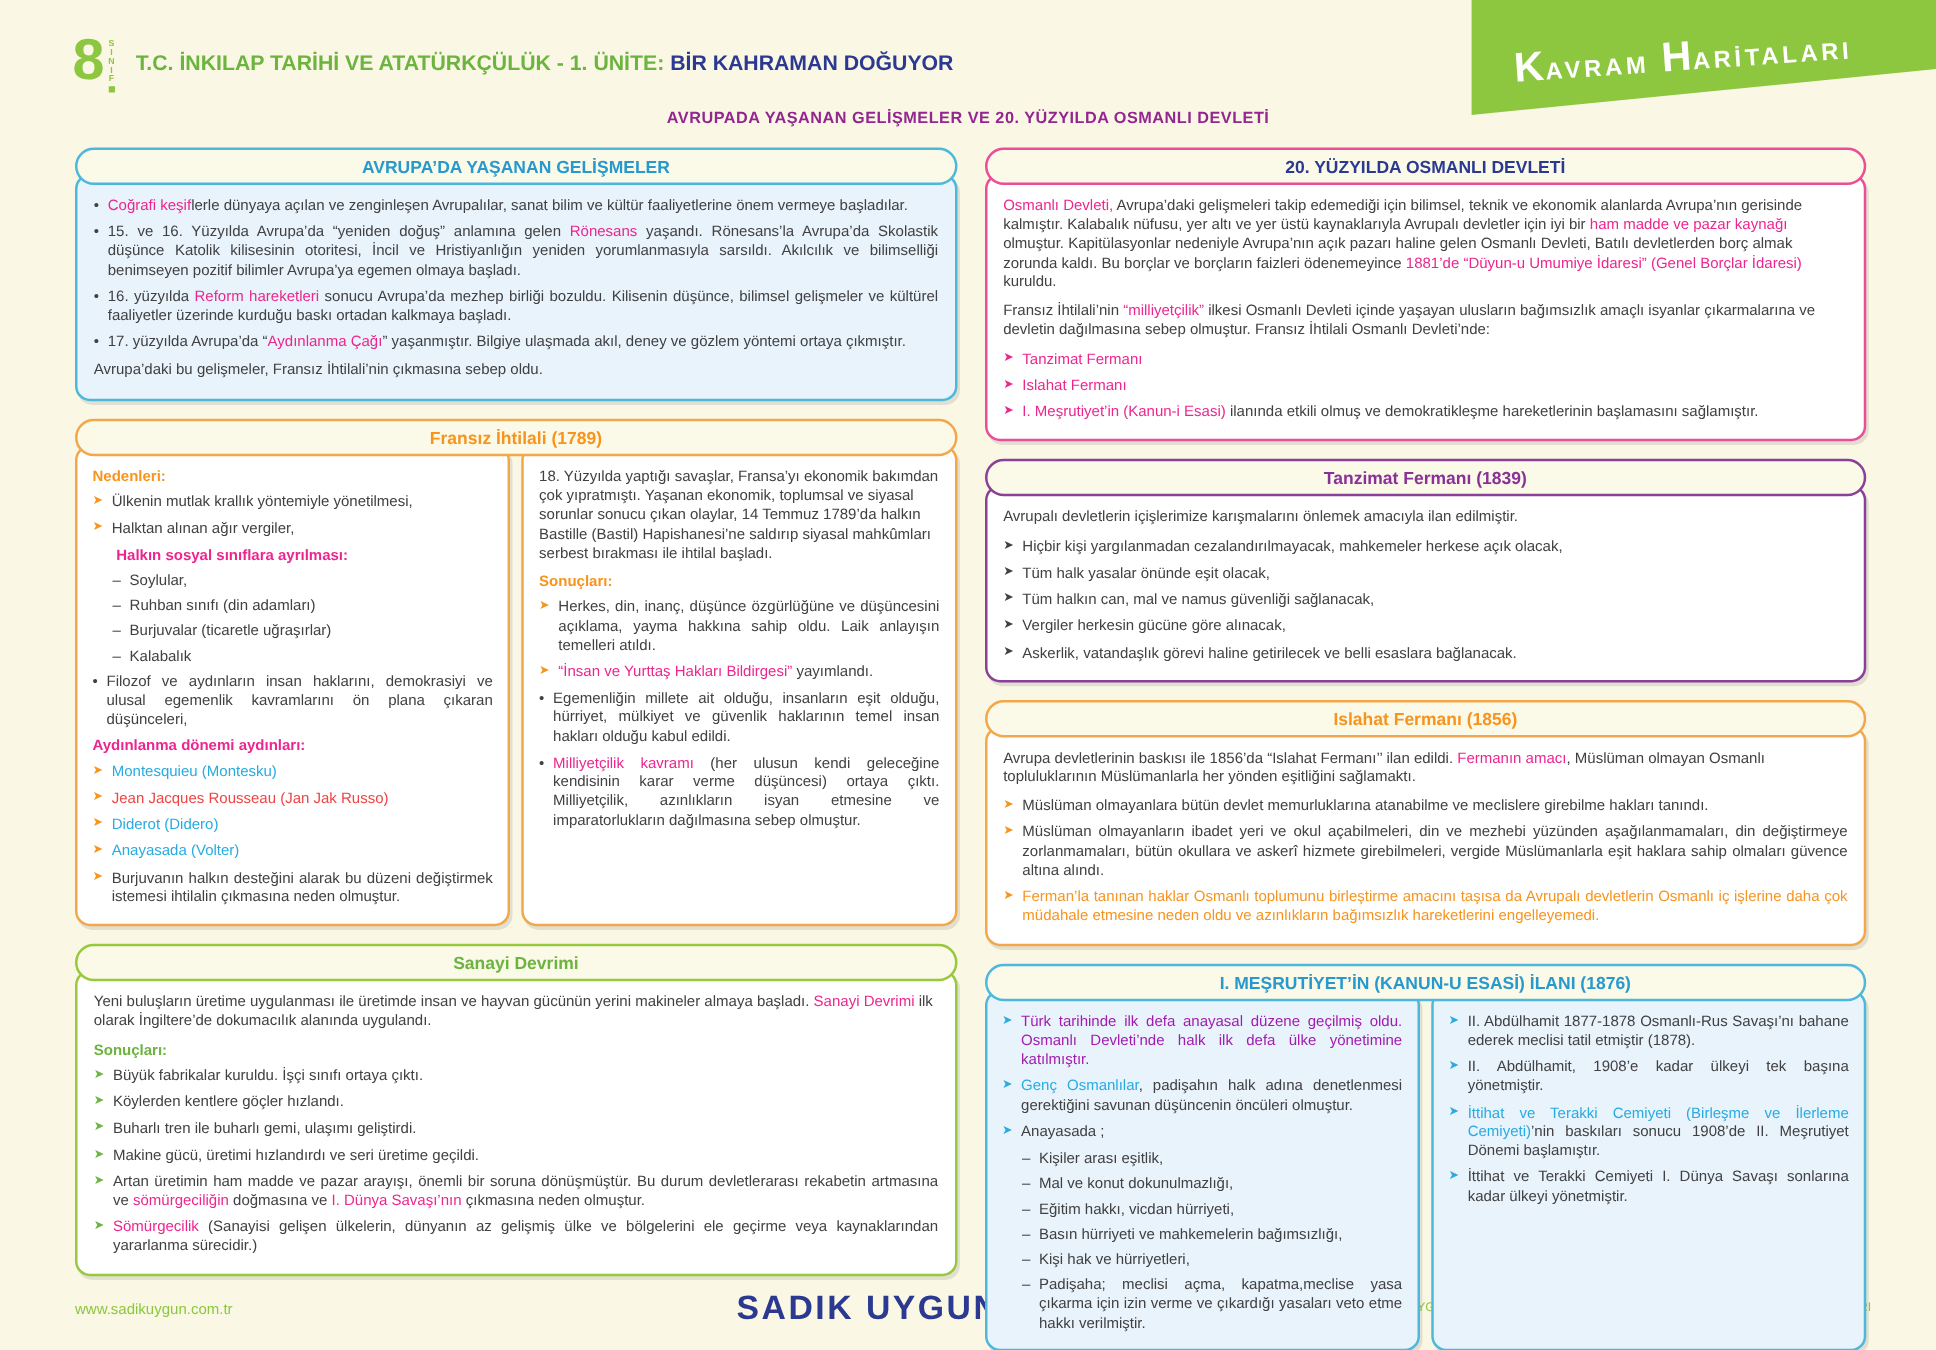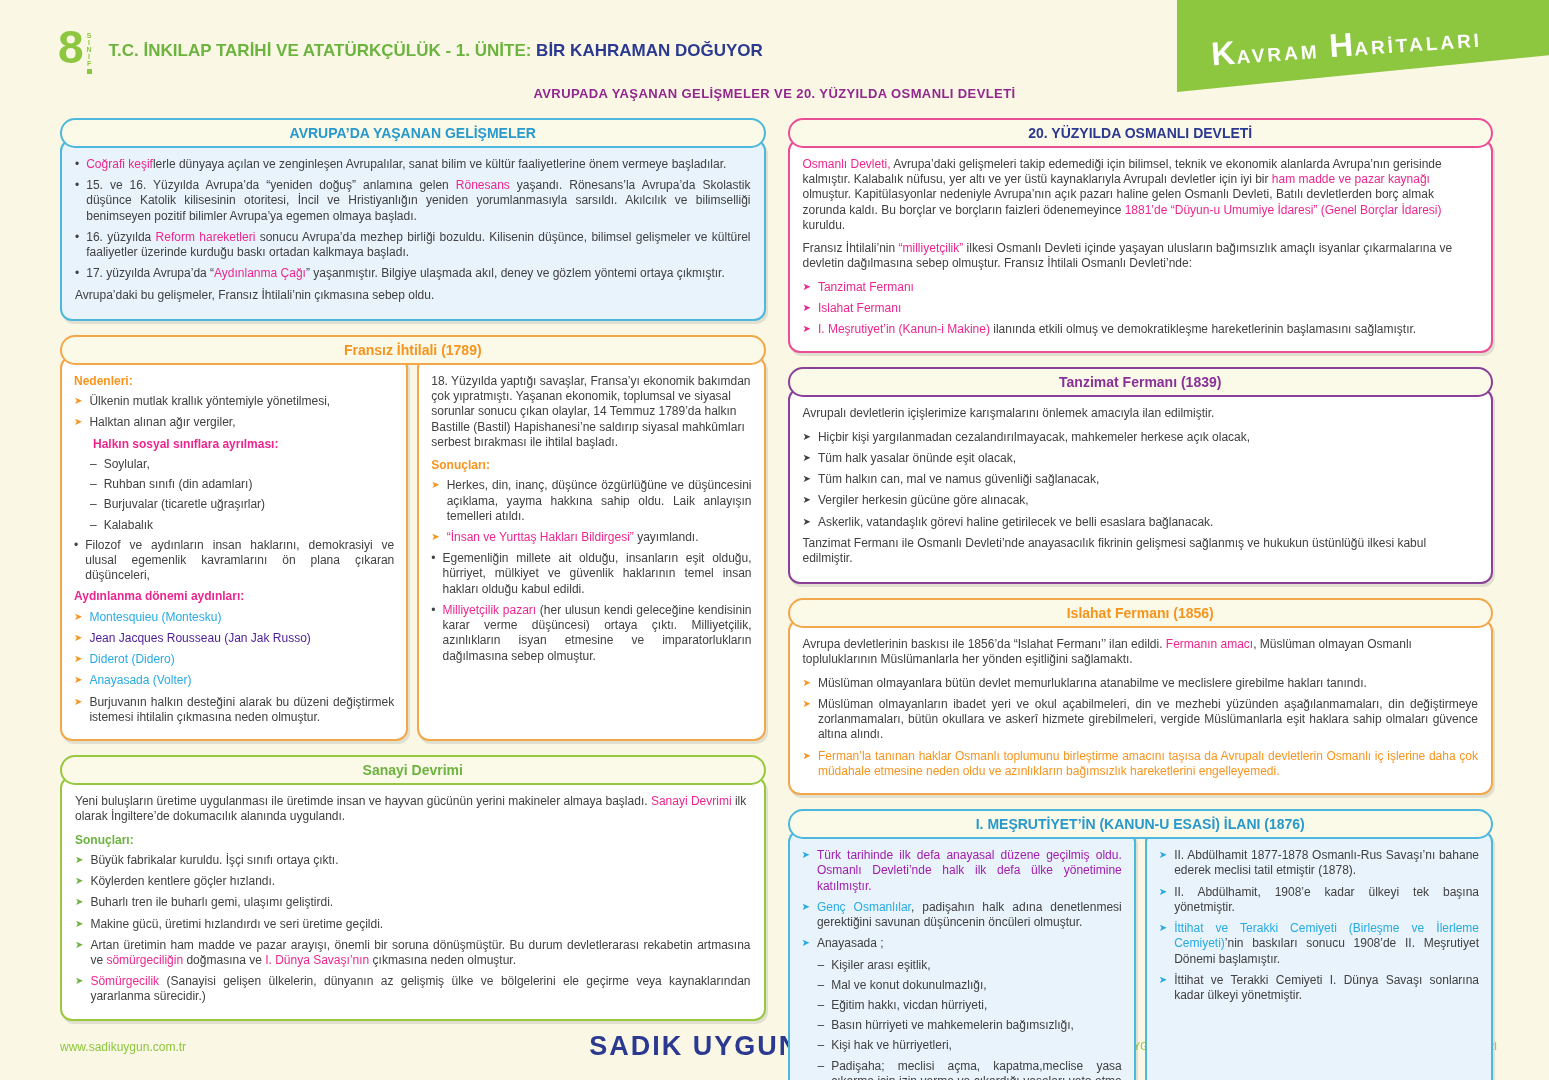--- a/index.html
+++ b/index.html
@@ -163,21 +163,21 @@
             </div>
             <div class="item heading">
               <span class="txt" style="color: rgb(236, 38, 143); font-weight: bold;"><span>Aydınlanma dönemi aydınları:</span></span>
             </div>
             <div class="item arrow">
               <span class="marker arrow" style="color: rgb(247, 148, 30);">➤</span>
               <span class="txt"><span style="color: rgb(41, 171, 226);">Montesquieu (Montesku)</span></span>
             </div>
             <div class="item arrow">
               <span class="marker arrow" style="color: rgb(247, 148, 30);">➤</span>
-              <span class="txt"><span style="color: #4c1d95;">Jean Jacques Rousseau (Jan Jak Russo)</span></span>
+              <span class="txt"><span style="color: #ef4444;">Jean Jacques Rousseau (Jan Jak Russo)</span></span>
             </div>
             <div class="item arrow">
               <span class="marker arrow" style="color: rgb(247, 148, 30);">➤</span>
               <span class="txt"><span style="color: rgb(41, 171, 226);">Diderot (Didero)</span></span>
             </div>
             <div class="item arrow">
               <span class="marker arrow" style="color: rgb(247, 148, 30);">➤</span>
               <span class="txt"><span style="color: rgb(41, 171, 226);">Anayasada (Volter)</span></span>
             </div>
             <div class="item arrow">
@@ -197,21 +197,21 @@
             <div class="item arrow">
               <span class="marker arrow" style="color: rgb(247, 148, 30);">➤</span>
               <span class="txt"><span style="color: rgb(236, 38, 143);">“İnsan ve Yurttaş Hakları Bildirgesi”</span><span> yayımlandı.</span></span>
             </div>
             <div class="item bullet">
               <span class="marker" style="color: rgb(65, 64, 66);">•</span>
               <span class="txt"><span>Egemenliğin millete ait olduğu, insanların eşit olduğu, hürriyet, mülkiyet ve güvenlik haklarının temel insan hakları olduğu kabul edildi.</span></span>
             </div>
             <div class="item bullet">
               <span class="marker" style="color: rgb(65, 64, 66);">•</span>
-              <span class="txt"><span style="color: rgb(236, 38, 143);">Milliyetçilik pazarı</span><span> (her ulusun kendi geleceğine kendisinin karar verme düşüncesi) ortaya çıktı. Milliyetçilik, azınlıkların isyan etmesine ve imparatorlukların dağılmasına sebep olmuştur.</span></span>
+              <span class="txt"><span style="color: rgb(236, 38, 143);">Milliyetçilik kavramı</span><span> (her ulusun kendi geleceğine kendisinin karar verme düşüncesi) ortaya çıktı. Milliyetçilik, azınlıkların isyan etmesine ve imparatorlukların dağılmasına sebep olmuştur.</span></span>
             </div>
           </div>
       </div>
     </section>
 
     <section class="box t-green">
       <div class="box-title">Sanayi Devrimi</div>
       <div class="box-body">
           <div class="item p"><span class="txt"><span>Yeni buluşların üretime uygulanması ile üretimde insan ve hayvan gücünün yerini makineler almaya başladı. </span><span style="color: rgb(236, 38, 143);">Sanayi Devrimi</span><span> ilk olarak İngiltere’de dokumacılık alanında uygulandı.</span></span></div>
           <div class="item heading">
@@ -254,21 +254,21 @@
           <div class="item arrow">
             <span class="marker arrow" style="color: rgb(236, 38, 143);">➤</span>
             <span class="txt"><span style="color: rgb(236, 38, 143);">Tanzimat Fermanı</span></span>
           </div>
           <div class="item arrow">
             <span class="marker arrow" style="color: rgb(236, 38, 143);">➤</span>
             <span class="txt"><span style="color: rgb(236, 38, 143);">Islahat Fermanı</span></span>
           </div>
           <div class="item arrow">
             <span class="marker arrow" style="color: rgb(236, 38, 143);">➤</span>
-            <span class="txt"><span style="color: rgb(236, 38, 143);">I. Meşrutiyet’in (Kanun-i Makine)</span><span> ilanında etkili olmuş ve demokratikleşme hareketlerinin başlamasını sağlamıştır.</span></span>
+            <span class="txt"><span style="color: rgb(236, 38, 143);">I. Meşrutiyet’in (Kanun-i Esasi)</span><span> ilanında etkili olmuş ve demokratikleşme hareketlerinin başlamasını sağlamıştır.</span></span>
           </div>
         </div>
     </section>
 
     <section class="box t-purple">
       <div class="box-title">Tanzimat Fermanı (1839)</div>
       <div class="box-body">
           <div class="item p"><span class="txt"><span>Avrupalı devletlerin içişlerimize karışmalarını önlemek amacıyla ilan edilmiştir.</span></span></div>
           <div class="item arrow">
             <span class="marker arrow" style="color: rgb(65, 64, 66);">➤</span>
@@ -283,21 +283,20 @@
             <span class="txt"><span>Tüm halkın can, mal ve namus güvenliği sağlanacak,</span></span>
           </div>
           <div class="item arrow">
             <span class="marker arrow" style="color: rgb(65, 64, 66);">➤</span>
             <span class="txt"><span>Vergiler herkesin gücüne göre alınacak,</span></span>
           </div>
           <div class="item arrow">
             <span class="marker arrow" style="color: rgb(65, 64, 66);">➤</span>
             <span class="txt"><span>Askerlik, vatandaşlık görevi haline getirilecek ve belli esaslara bağlanacak.</span></span>
           </div>
-          <div class="item p"><span class="txt"><span>Tanzimat Fermanı ile Osmanlı Devleti’nde anayasacılık fikrinin gelişmesi sağlanmış ve hukukun üstünlüğü ilkesi kabul edilmiştir.</span></span></div>
         </div>
     </section>
 
     <section class="box t-orange">
       <div class="box-title">Islahat Fermanı (1856)</div>
       <div class="box-body">
           <div class="item p"><span class="txt"><span>Avrupa devletlerinin baskısı ile 1856’da “Islahat Fermanı’’ ilan edildi. </span><span style="color: rgb(236, 38, 143);">Fermanın amacı</span><span>, Müslüman olmayan Osmanlı topluluklarının Müslümanlarla her yönden eşitliğini sağlamaktı.</span></span></div>
           <div class="item arrow">
             <span class="marker arrow" style="color: rgb(247, 148, 30);">➤</span>
             <span class="txt"><span>Müslüman olmayanlara bütün devlet memurluklarına atanabilme ve meclislere girebilme hakları tanındı.</span></span>

